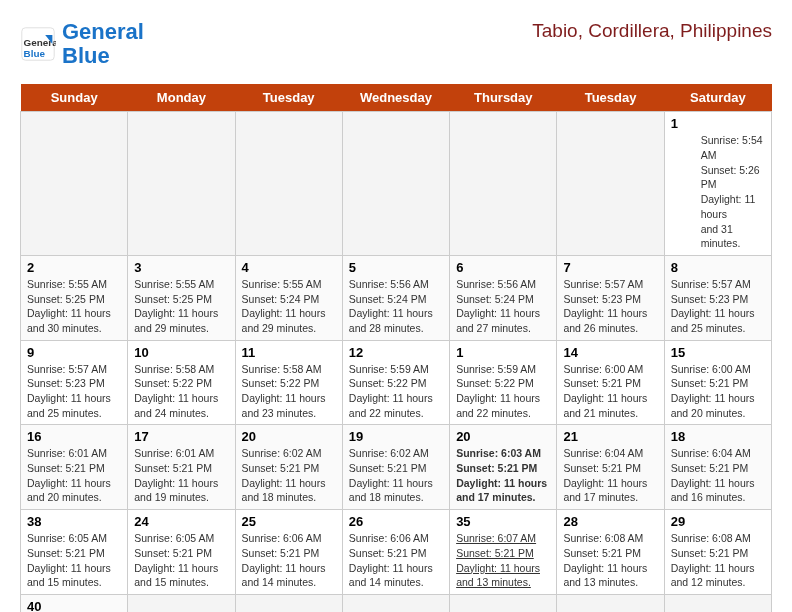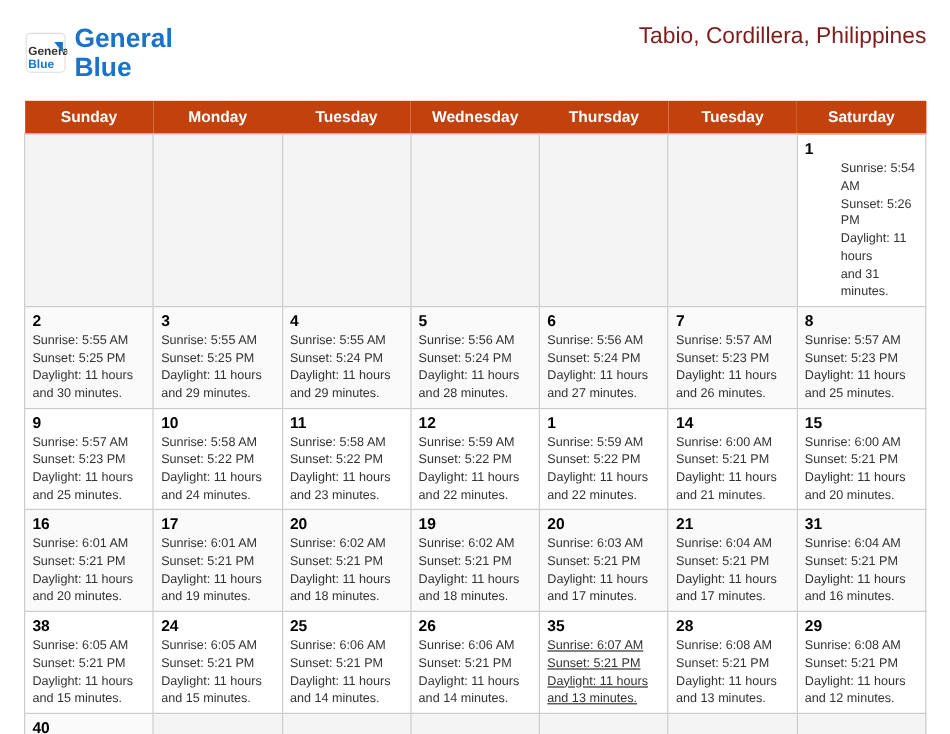--- a/index.html
+++ b/index.html
@@ -265,34 +265,34 @@
         </td>
         <td>
           <span class="day-num">19</span>
           <div class="day-info" style="white-space: pre-line;">Sunrise: 6:02 AM
 Sunset: 5:21 PM
 Daylight: 11 hours
 and 18 minutes.</div>
         </td>
         <td>
           <span class="day-num">20</span>
-          <div class="day-info" style="white-space: pre-line;">Sunrise: 6:03 AM
+          <div class="day-info" style="white-space: pre-line; font-weight: bold;">Sunrise: 6:03 AM
 Sunset: 5:21 PM
 Daylight: 11 hours
 and 17 minutes.</div>
         </td>
         <td>
           <span class="day-num">21</span>
           <div class="day-info" style="white-space: pre-line;">Sunrise: 6:04 AM
 Sunset: 5:21 PM
 Daylight: 11 hours
 and 17 minutes.</div>
         </td>
         <td>
-          <span class="day-num">31</span>
+          <span class="day-num">18</span>
           <div class="day-info" style="white-space: pre-line;">Sunrise: 6:04 AM
 Sunset: 5:21 PM
 Daylight: 11 hours
 and 16 minutes.</div>
         </td>
       </tr>
       <tr>
         <td>
           <span class="day-num">38</span>
           <div class="day-info" style="white-space: pre-line;">Sunrise: 6:05 AM

